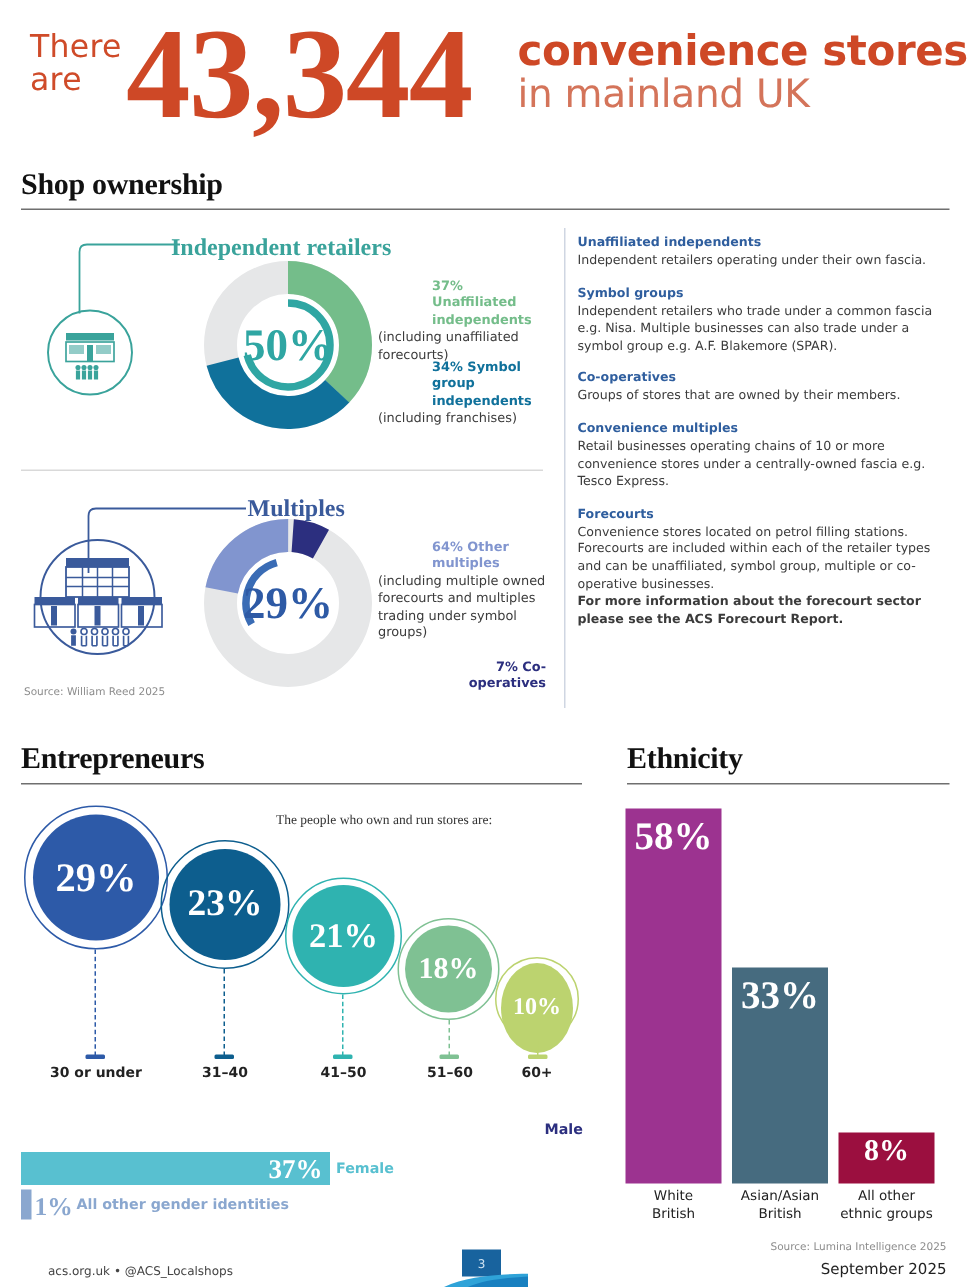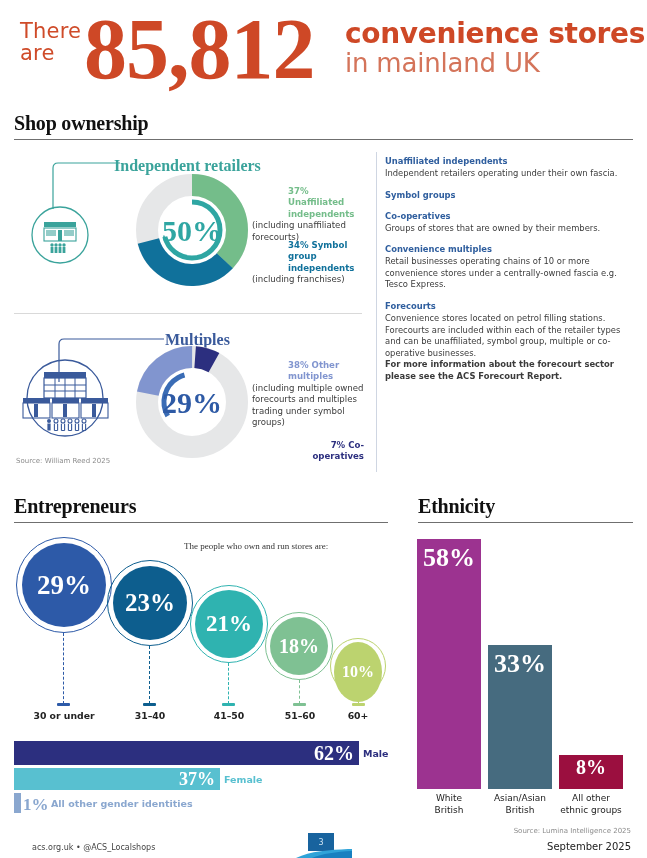--- a/index.html
+++ b/index.html
@@ -152,21 +152,21 @@
   }
   .swoosh { position:absolute; left:296px; top:849px; width:56px; height:11px; }
 </style>
 </head>
 <body>
 
 <div class="page">
 
   <div class="header">
     <div class="hdr-there">There<br>are</div>
-    <div class="hdr-big">85,812</div>
+    <div class="hdr-big">43,344</div>
     <div class="hdr-r1">convenience stores</div>
     <div class="hdr-r2">in mainland UK</div>
   </div>
 
   <div class="sec-title" id="shop-title">Shop ownership</div>
   <div class="sec-rule" id="shop-rule"></div>
 
   <div class="col-div" style="left:376px; top:152px; height:320px;"></div>
 
   <div class="panel-rule" style="left:14px; top:313px; width:348px;"></div>
@@ -274,38 +274,39 @@
       <circle r="45" fill="none" stroke="#8195cf" stroke-width="22" stroke-dasharray="62.2 220.6" transform="rotate(-169.2)"></circle>
 
       <circle r="45" fill="none" stroke="#2c2f7f" stroke-width="22" stroke-dasharray="19.8 263.0" transform="rotate(-86)"></circle>
 
       <circle r="28" fill="none" stroke="#3a6cb5" stroke-width="5" stroke-dasharray="51.0 124.9" transform="rotate(150)"></circle>
     </g>
   </svg>
   <div class="donut-center" style="left:134px; top:386px; width:116px; font-size:30px; color:#2e5aa5;">29%</div>
 
   <div class="legend" style="left:252px; top:360px;">
-    <b style="color:#8195cf;"><span>38%</span>
+    <b style="color:#8195cf;"><span>64%</span>
       <span>Other multiples</span></b>
     <span class="sub">(including multiple owned forecourts and multiples trading under symbol groups)</span>
   </div>
   <div class="legend" style="left:252px; top:440px;text-align:right;">
     <b style="color:#2c2f7f;"><span>7%</span>
       <span>Co-operatives</span></b>
   </div>
 
   <div class="src-note" style="left:16px; top:457px;">Source: William Reed 2025</div>
 
   <div id="defs">
     <div class="def">
       <div class="def-h">Unaffiliated independents</div>
       <div class="def-b">Independent retailers operating under their own fascia.</div>
     </div>
     <div class="def">
       <div class="def-h">Symbol groups</div>
+      <div class="def-b">Independent retailers who trade under a common fascia e.g. Nisa. Multiple businesses can also trade under a symbol group e.g. A.F. Blakemore (SPAR).</div>
     </div>
     <div class="def">
       <div class="def-h">Co-operatives</div>
       <div class="def-b">Groups of stores that are owned by their members.</div>
     </div>
     <div class="def">
       <div class="def-h">Convenience multiples</div>
       <div class="def-b">Retail businesses operating chains of 10 or more convenience stores under a centrally-owned fascia e.g. Tesco Express.</div>
     </div>
     <div class="def">
@@ -353,23 +354,20 @@
   <div class="age-lbl" style="left:250px; top:710px; width:100px;">51–60</div>
 
   <div class="bubble" style="left:330px; top:638px; width:56px; height:56px;">
     <div class="ring" style="border:1.2px solid #bcd36f;"></div>
     <div class="core" style="left:4px; top:4px; width:48px; height:60px; background:#bcd36f; font-size:16px;">10%</div>
   </div>
   <div class="stem" style="left:358px; top:694px; height:10px; border-color:#bcd36f;"></div>
   <div class="stem-cap" style="left:352px; top:703px; width:13px; background:#bcd36f;"></div>
   <div class="age-lbl" style="left:308px; top:710px; width:100px;">60+</div>
 
-  <div class="gbar" style="left:14px; top:741px; width:345px; height:24px; background:#2c2f7f;">
-    <span class="val" style="font-size:20px;">62%</span>
-  </div>
   <div class="gbar-lbl" style="left:363px; top:748px; color:#2c2f7f;">Male</div>
 
   <div class="gbar" style="left:14px; top:768px; width:206px; height:22px; background:#58c0d0;">
     <span class="val" style="font-size:18px;">37%</span>
   </div>
   <div class="gbar-lbl" style="left:224px; top:774px; color:#58c0d0;">Female</div>
 
   <div class="gbar" style="left:14px; top:793px; width:7px; height:20px; background:#8aa7cf;"></div>
   <div class="gbar-lbl" style="left:23px; top:795px; color:#8aa7cf; font-family:'Liberation Serif',serif; font-size:17px;">1%</div>
   <div class="gbar-lbl" style="left:51px; top:798px; color:#8aa7cf;">All other gender identities</div>

